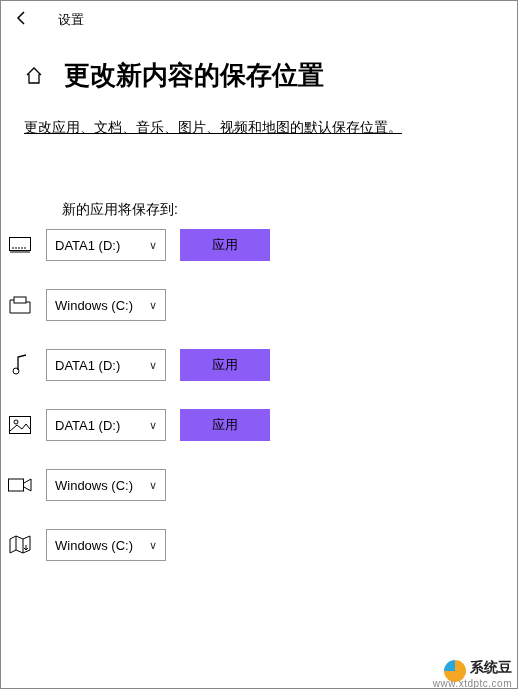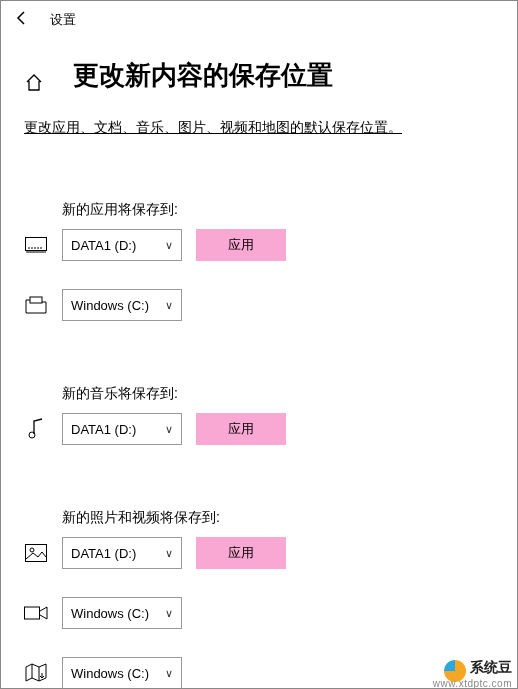--- a/index.html
+++ b/index.html
@@ -9,36 +9,36 @@
     width: 518px;
     height: 689px;
     position: relative;
     overflow: hidden;
     color: #000;
   }
   .header-bar {
     display: flex;
     align-items: center;
     padding: 10px 12px;
-    gap: 18px;
+    gap: 26px;
   }
   .back-arrow {
     font-size: 16px;
     cursor: pointer;
     width: 20px;
     text-align: center;
   }
   .header-title {
     font-size: 13px;
   }
   .title-row {
     display: flex;
-    align-items: flex-end;
+    align-items: center;
     padding: 18px 0 0 24px;
-    gap: 29px;
+    gap: 20px;
   }
   .home-icon {
     width: 20px;
     height: 20px;
     display: inline-block;
   }
   .page-title {
     font-size: 26px;
     font-weight: 600;
   }
@@ -52,21 +52,21 @@
   }
   .group-label {
     font-size: 14px;
     padding-left: 62px;
     margin-bottom: 10px;
     margin-top: 36px;
   }
   .group-row {
     display: flex;
     align-items: center;
-    padding-left: 24px;
+    padding-left: 8px;
     gap: 14px;
   }
   .cat-icon {
     width: 24px;
     height: 24px;
     display: flex;
     align-items: center;
     justify-content: center;
   }
   .dropdown {
@@ -82,21 +82,21 @@
     background: #fff;
   }
   .dropdown .val { white-space: nowrap; }
   .chevron {
     font-size: 11px;
     color: #333;
   }
   .apply-btn {
     height: 32px;
     width: 90px;
-    background: #f9a8d4;
+    background: #8b5cf6;
     border: none;
     font-size: 13px;
     cursor: pointer;
   }
   .watermark {
     position: absolute;
     bottom: 6px;
     right: 6px;
     display: flex;
     align-items: center;
@@ -182,38 +182,36 @@
       </svg>
     </span>
     <div class="dropdown">
       <span class="val">Windows (C:)</span>
       <span class="chevron">∨</span>
     </div>
   </div>
 </div>
 
 <div class="settings-group">
-  <div class="group-label">新的音乐将保存到:</div>
   <div class="group-row">
     <span class="cat-icon">
       <svg width="16" height="22" viewBox="0 0 16 22">
         <path d="M6 16 V3 L14 1" stroke="#000" stroke-width="1.3" fill="none"></path>
         <circle cx="4" cy="17" r="3" stroke="#000" fill="none"></circle>
       </svg>
     </span>
     <div class="dropdown">
       <span class="val">DATA1 (D:)</span>
       <span class="chevron">∨</span>
     </div>
     <button class="apply-btn">应用</button>
   </div>
 </div>
 
 <div class="settings-group">
-  <div class="group-label">新的照片和视频将保存到:</div>
   <div class="group-row">
     <span class="cat-icon">
       <svg width="22" height="18" viewBox="0 0 22 18">
         <rect x="0.5" y="0.5" width="21" height="17" stroke="#000" fill="none"></rect>
         <circle cx="7" cy="6" r="2" stroke="#000" fill="none"></circle>
         <path d="M1 15 L8 9 L13 13 L17 8 L21 13" stroke="#000" fill="none"></path>
       </svg>
     </span>
     <div class="dropdown">
       <span class="val">DATA1 (D:)</span>

